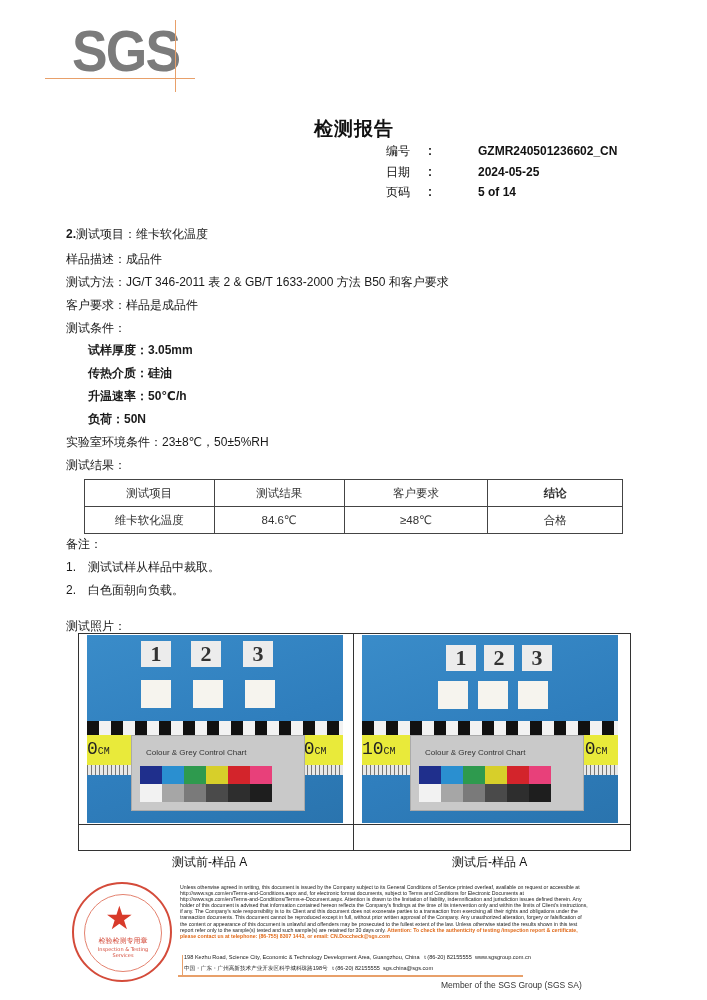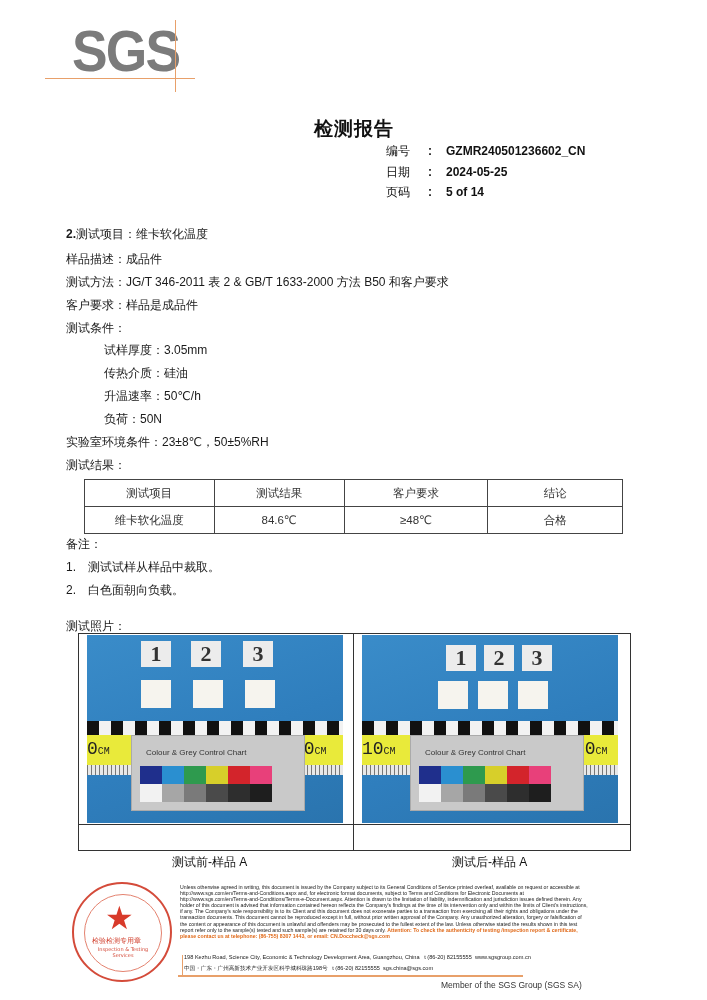--- a/index.html
+++ b/index.html
@@ -10,31 +10,31 @@
   .logo { left:72px; top:22px; font-family:"Liberation Sans",sans-serif; font-weight:bold;
           font-size:58px; letter-spacing:-2px; color:#7b7b7b; line-height:58px;
           transform:scaleX(0.92); transform-origin:left top; }
   .logo-hline { left:45px; top:78px; width:150px; height:1px; background:#e8a06a; }
   .logo-vline { left:175px; top:20px; width:1px; height:72px; background:#e8a06a; }
 
   .title { left:314px; top:116px; font-size:19px; font-weight:bold; letter-spacing:1px; }
   .meta { left:386px; font-size:12px; font-family:"Liberation Sans",sans-serif; }
   .meta .k { display:inline-block; width:42px; font-family:"DejaVu Sans",sans-serif; }
   .meta .c { display:inline-block; width:18px; font-weight:bold; }
-  .meta .v { font-weight:bold; }
+  .meta .v { font-weight:bold;margin-left:32px; }
 
   .line { left:66px; font-size:12px; font-family:"Liberation Sans","DejaVu Sans",sans-serif; color:#1a1a1a; white-space:nowrap; }
   .line b { font-weight:bold; }
-  .indent { left:104px; }
+  .indent { left:88px;font-weight:bold; }
 
   table.res { position:absolute; left:84px; top:479px; width:539px; border-collapse:collapse;
               font-size:11.5px; font-family:"Liberation Sans","DejaVu Sans",sans-serif; color:#333; }
   table.res td, table.res th { border:1px solid #444; height:26px; text-align:center; font-weight:normal; padding:0; }
   table.res th:nth-child(1){width:130px;margin-left:45px;} table.res th:nth-child(2){width:130px;}
-  table.res th:nth-child(3){width:144px;} table.res th:nth-child(4){width:135px;}
+  table.res th:nth-child(3){width:144px;} table.res th:nth-child(4){width:135px;font-weight:bold;}
 
   .photo-frame { left:78px; top:633px; width:551px; height:216px; border:1px solid #333; }
   .photo-divider { left:353px; top:633px; width:1px; height:217px; background:#333; }
   .photo-capline { left:78px; top:824px; width:552px; height:1px; background:#333; }
   .photo { position:absolute; top:635px; height:188px; overflow:hidden;
            background:linear-gradient(160deg,#3a8cc9 0%,#2f7ebd 55%,#2a74ae 100%); }
   .photo.left { left:87px; width:256px; }
   .photo.right { left:362px; width:256px; }
   .numcard { position:absolute; width:30px; height:26px; background:#ececec; font-family:"Liberation Serif",serif;
              font-weight:bold; font-size:22px; line-height:26px; text-align:center; color:#333; }
@@ -57,21 +57,21 @@
                 font-family:"Liberation Sans",sans-serif; }
   .footer-top .att { color:#e06a1a; font-weight:bold; }
   .addr { left:184px; font-size:5.6px; color:#222; font-family:"Liberation Sans",sans-serif; white-space:nowrap; }
   .footer-rule { left:178px; top:975px; width:345px; height:2px; background:#e8a06a; }
   .footer-vrule { left:182px; top:955px; width:1px; height:22px; background:#e8a06a; }
   .member { left:441px; top:980px; font-size:8.5px; color:#333; font-family:"Liberation Sans",sans-serif; }
   .seal { left:72px; top:882px; width:100px; height:100px; border-radius:50%; border:2px solid #d44b3a;
           box-sizing:border-box; }
   .seal-inner { position:absolute; left:10px; top:10px; width:76px; height:76px; border-radius:50%; border:1px solid #e4826f; }
   .star { position:absolute; left:31px; top:18px; font-size:32px; color:#d83a2a; line-height:32px; }
-  .seal-t1 { position:absolute; left:18px; top:52px; width:62px; text-align:left; font-size:7px; color:#d44b3a; }
+  .seal-t1 { position:absolute; left:18px; top:52px; width:62px; text-align:center; font-size:7px; color:#d44b3a; }
   .seal-t2 { position:absolute; left:14px; top:62px; width:70px; text-align:center; font-size:5px; color:#d44b3a; }
 </style>
 </head>
 <body>
 
 <div class="abs logo">SGS</div>
 <div class="abs logo-hline"></div>
 <div class="abs logo-vline"></div>
 
 <div class="abs title">检测报告</div>

